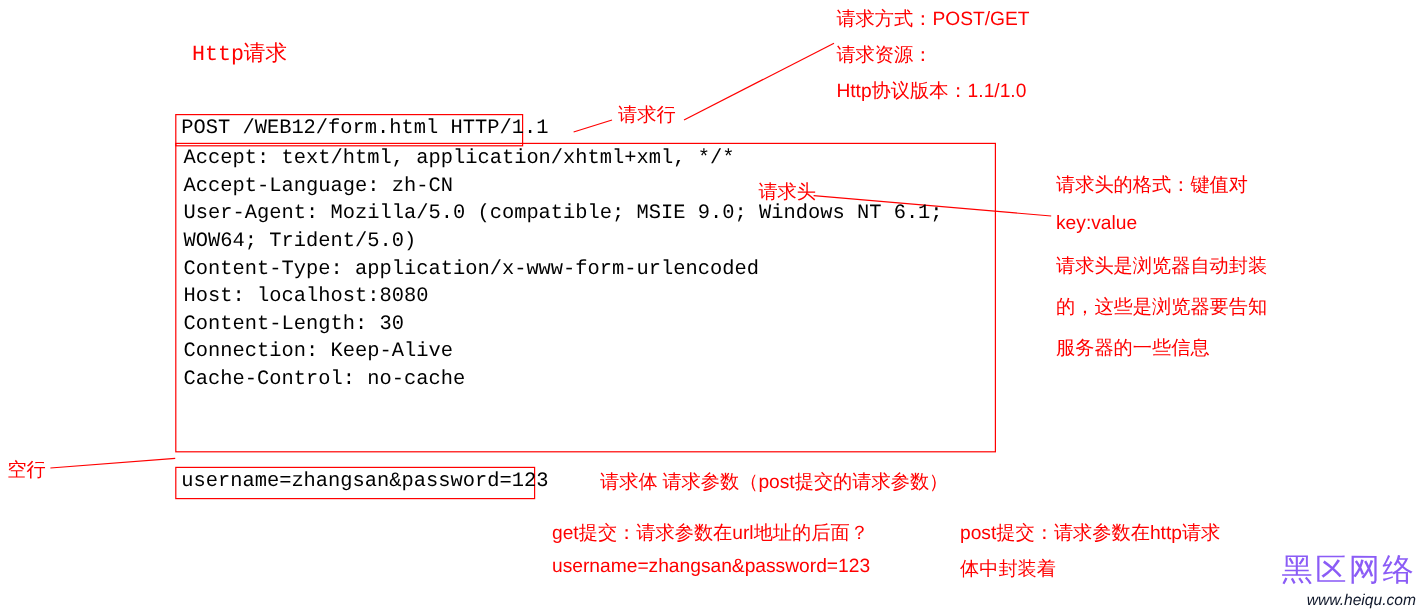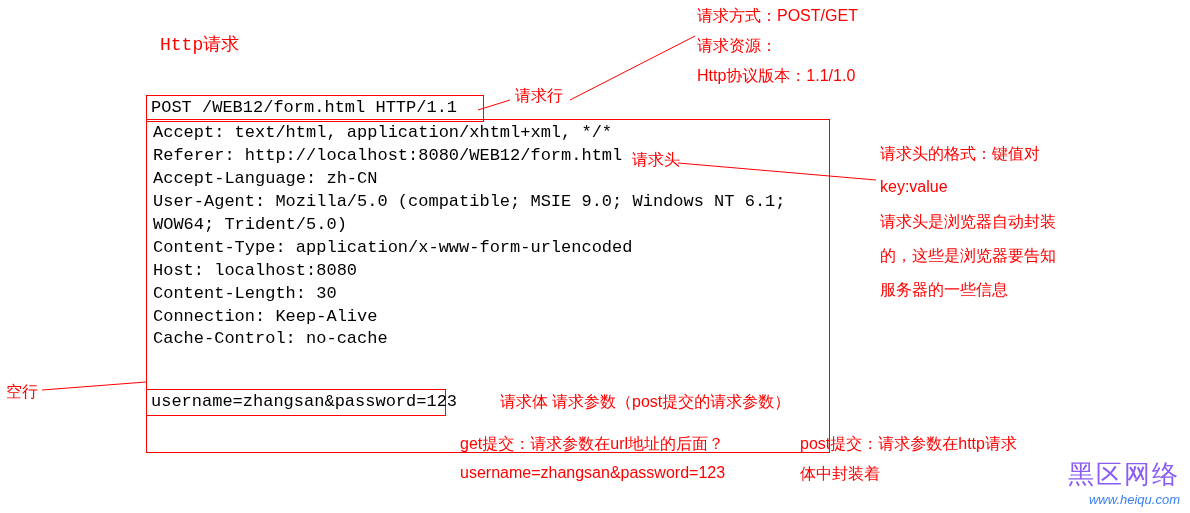--- a/index.html
+++ b/index.html
@@ -42,21 +42,21 @@
     color: #888;
     font-family: SimHei, sans-serif;
   }
   .watermark .big {
     font-size: 26px;
     color: #8b5cf6;
     letter-spacing: 2px;
   }
   .watermark .small {
     font-size: 13px;
-    color: #3b82f6;
+    color: #0f172a;
     font-style: italic;
   }
 </style>
 </head>
 <body>
 
 <svg class="lines">
 
   <line x1="570" y1="100" x2="695" y2="36" stroke="#ff0000" stroke-width="1"></line>
 
@@ -68,25 +68,24 @@
 </svg>
 
 <div class="label red" style="left:160px; top:32px; font-family:'Courier New',monospace; font-size:18px;">Http请求</div>
 
 <div class="label red" style="left:515px; top:86px;">请求行</div>
 
 <div class="label red" style="left:697px; top:6px;">请求方式：POST/GET</div>
 <div class="label red" style="left:697px; top:36px;">请求资源：</div>
 <div class="label red" style="left:697px; top:66px;">Http协议版本：1.1/1.0</div>
 
-<div class="boxed mono" style="left:146px; top:95px; width:338px;">POST /WEB12/form.html HTTP/1.1</div>
+<div class="boxed mono" style="left:146px; top:95px; width:290px;">POST /WEB12/form.html HTTP/1.1</div>
 
-<div class="boxed" style="left:146px; top:119px; width:684px; height:334px; padding:2px 6px;">
+<div class="boxed" style="left:146px; top:119px; width:684px; height:258px; padding:2px 6px;">
   <div class="mono">Accept: text/html, application/xhtml+xml, */*</div>
-  <div class="mono">Referer: http://localhost:8080/WEB12/form.html</div>
   <div class="mono">Accept-Language: zh-CN</div>
   <div class="mono">User-Agent: Mozilla/5.0 (compatible; MSIE 9.0; Windows NT 6.1;</div>
   <div class="mono">WOW64; Trident/5.0)</div>
   <div class="mono">Content-Type: application/x-www-form-urlencoded</div>
   <div class="mono">Host: localhost:8080</div>
   <div class="mono">Content-Length: 30</div>
   <div class="mono">Connection: Keep-Alive</div>
   <div class="mono">Cache-Control: no-cache</div>
 </div>
 

